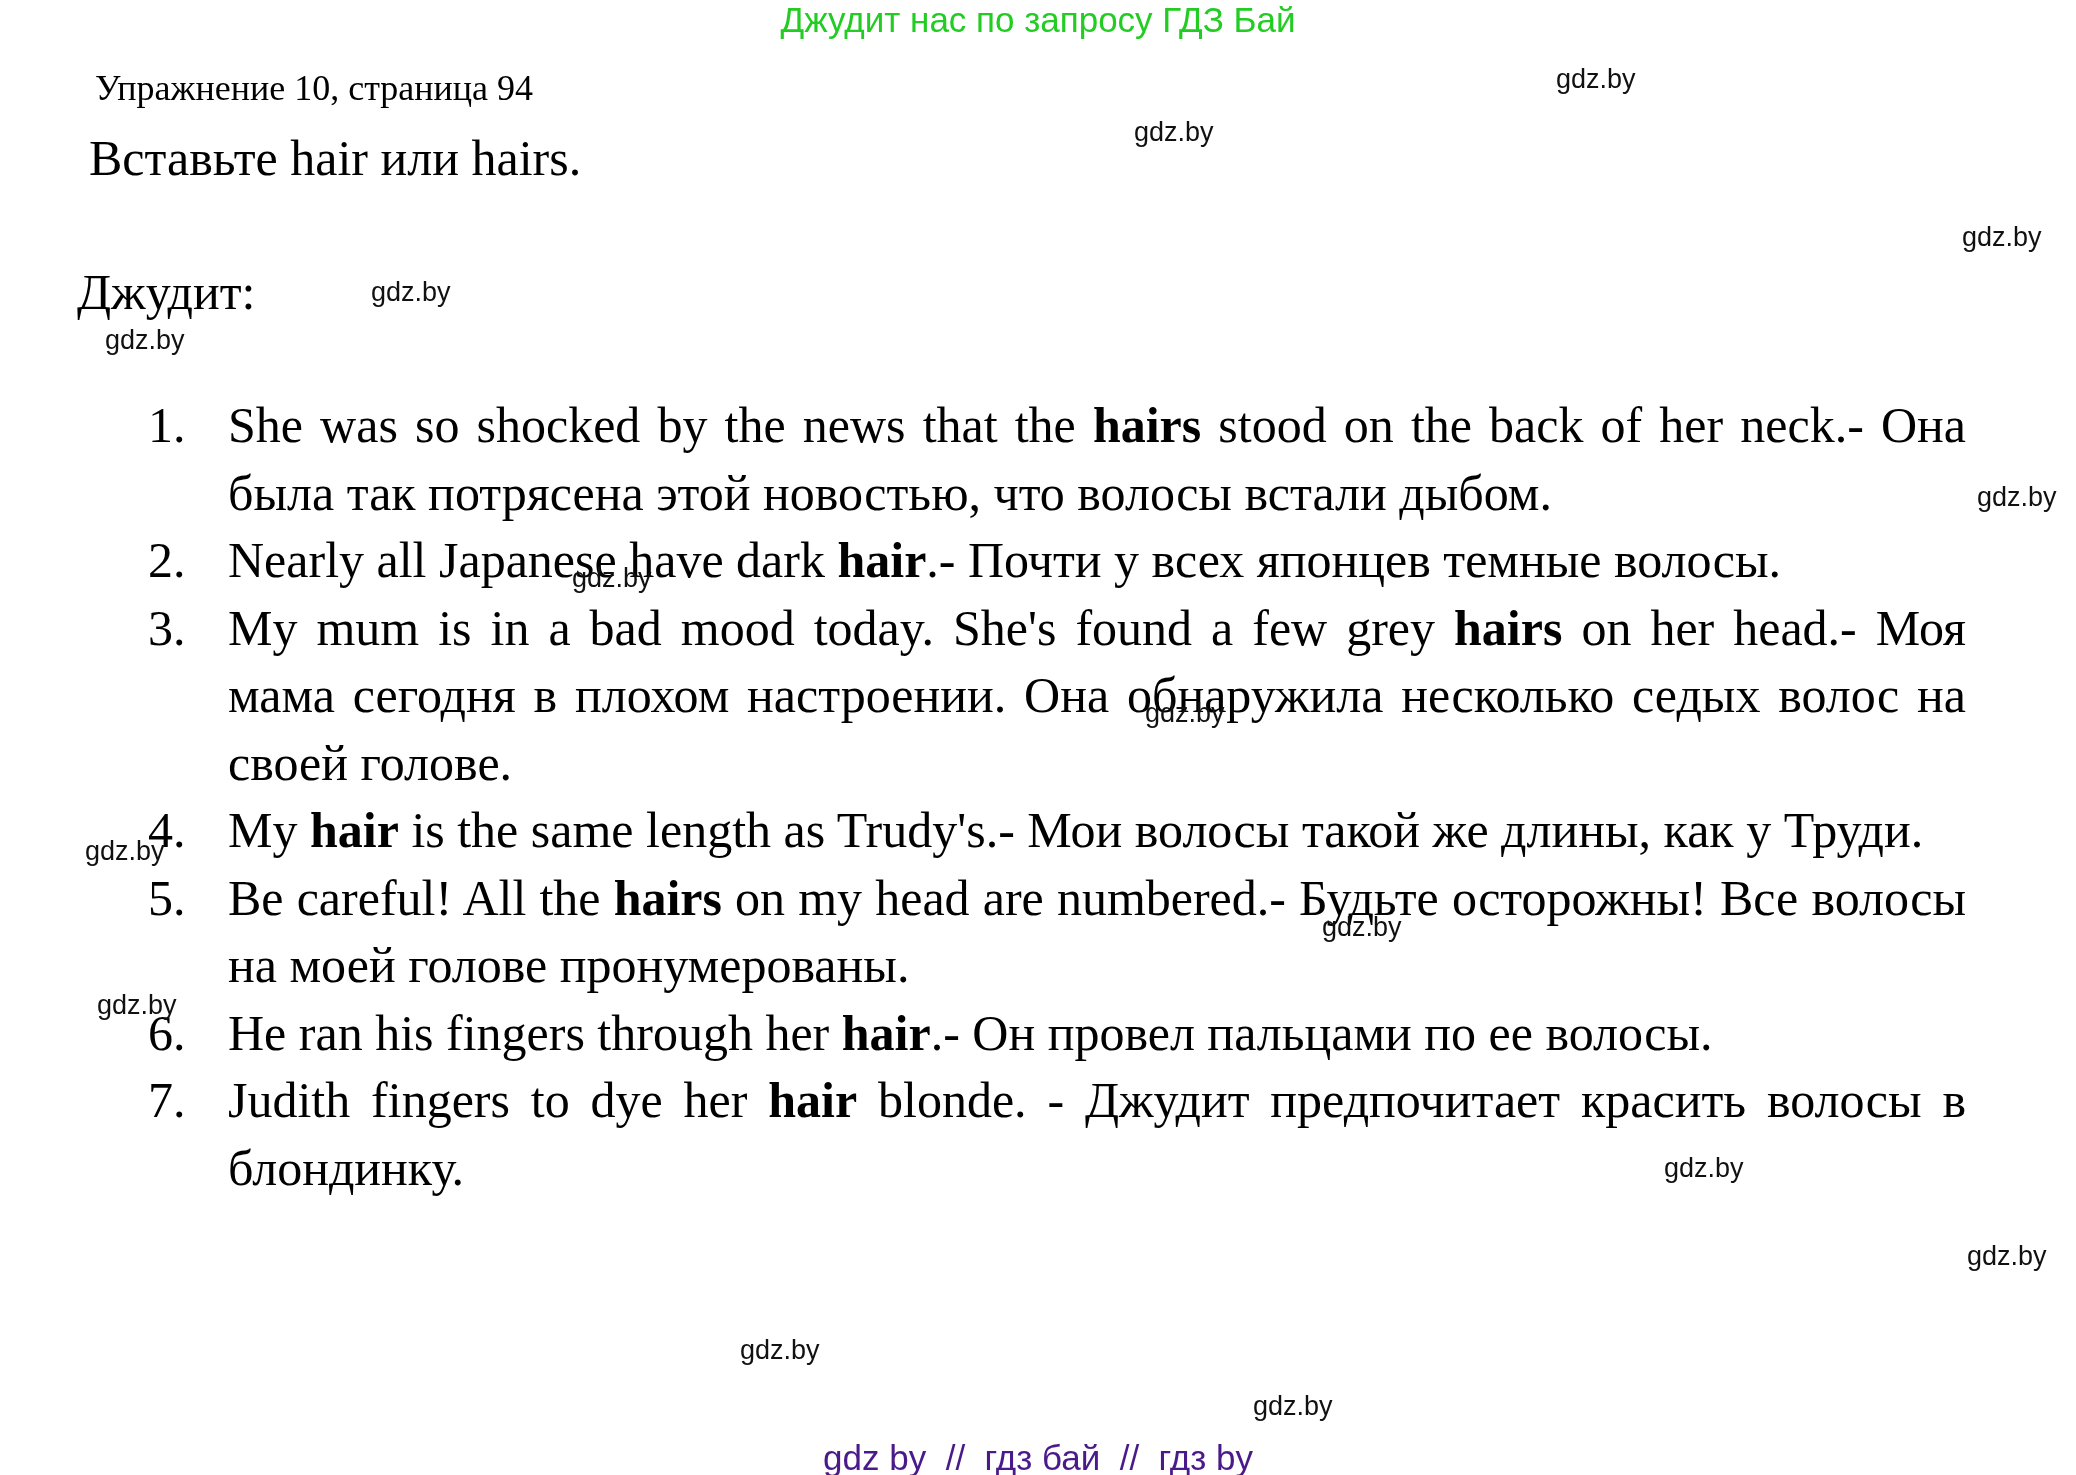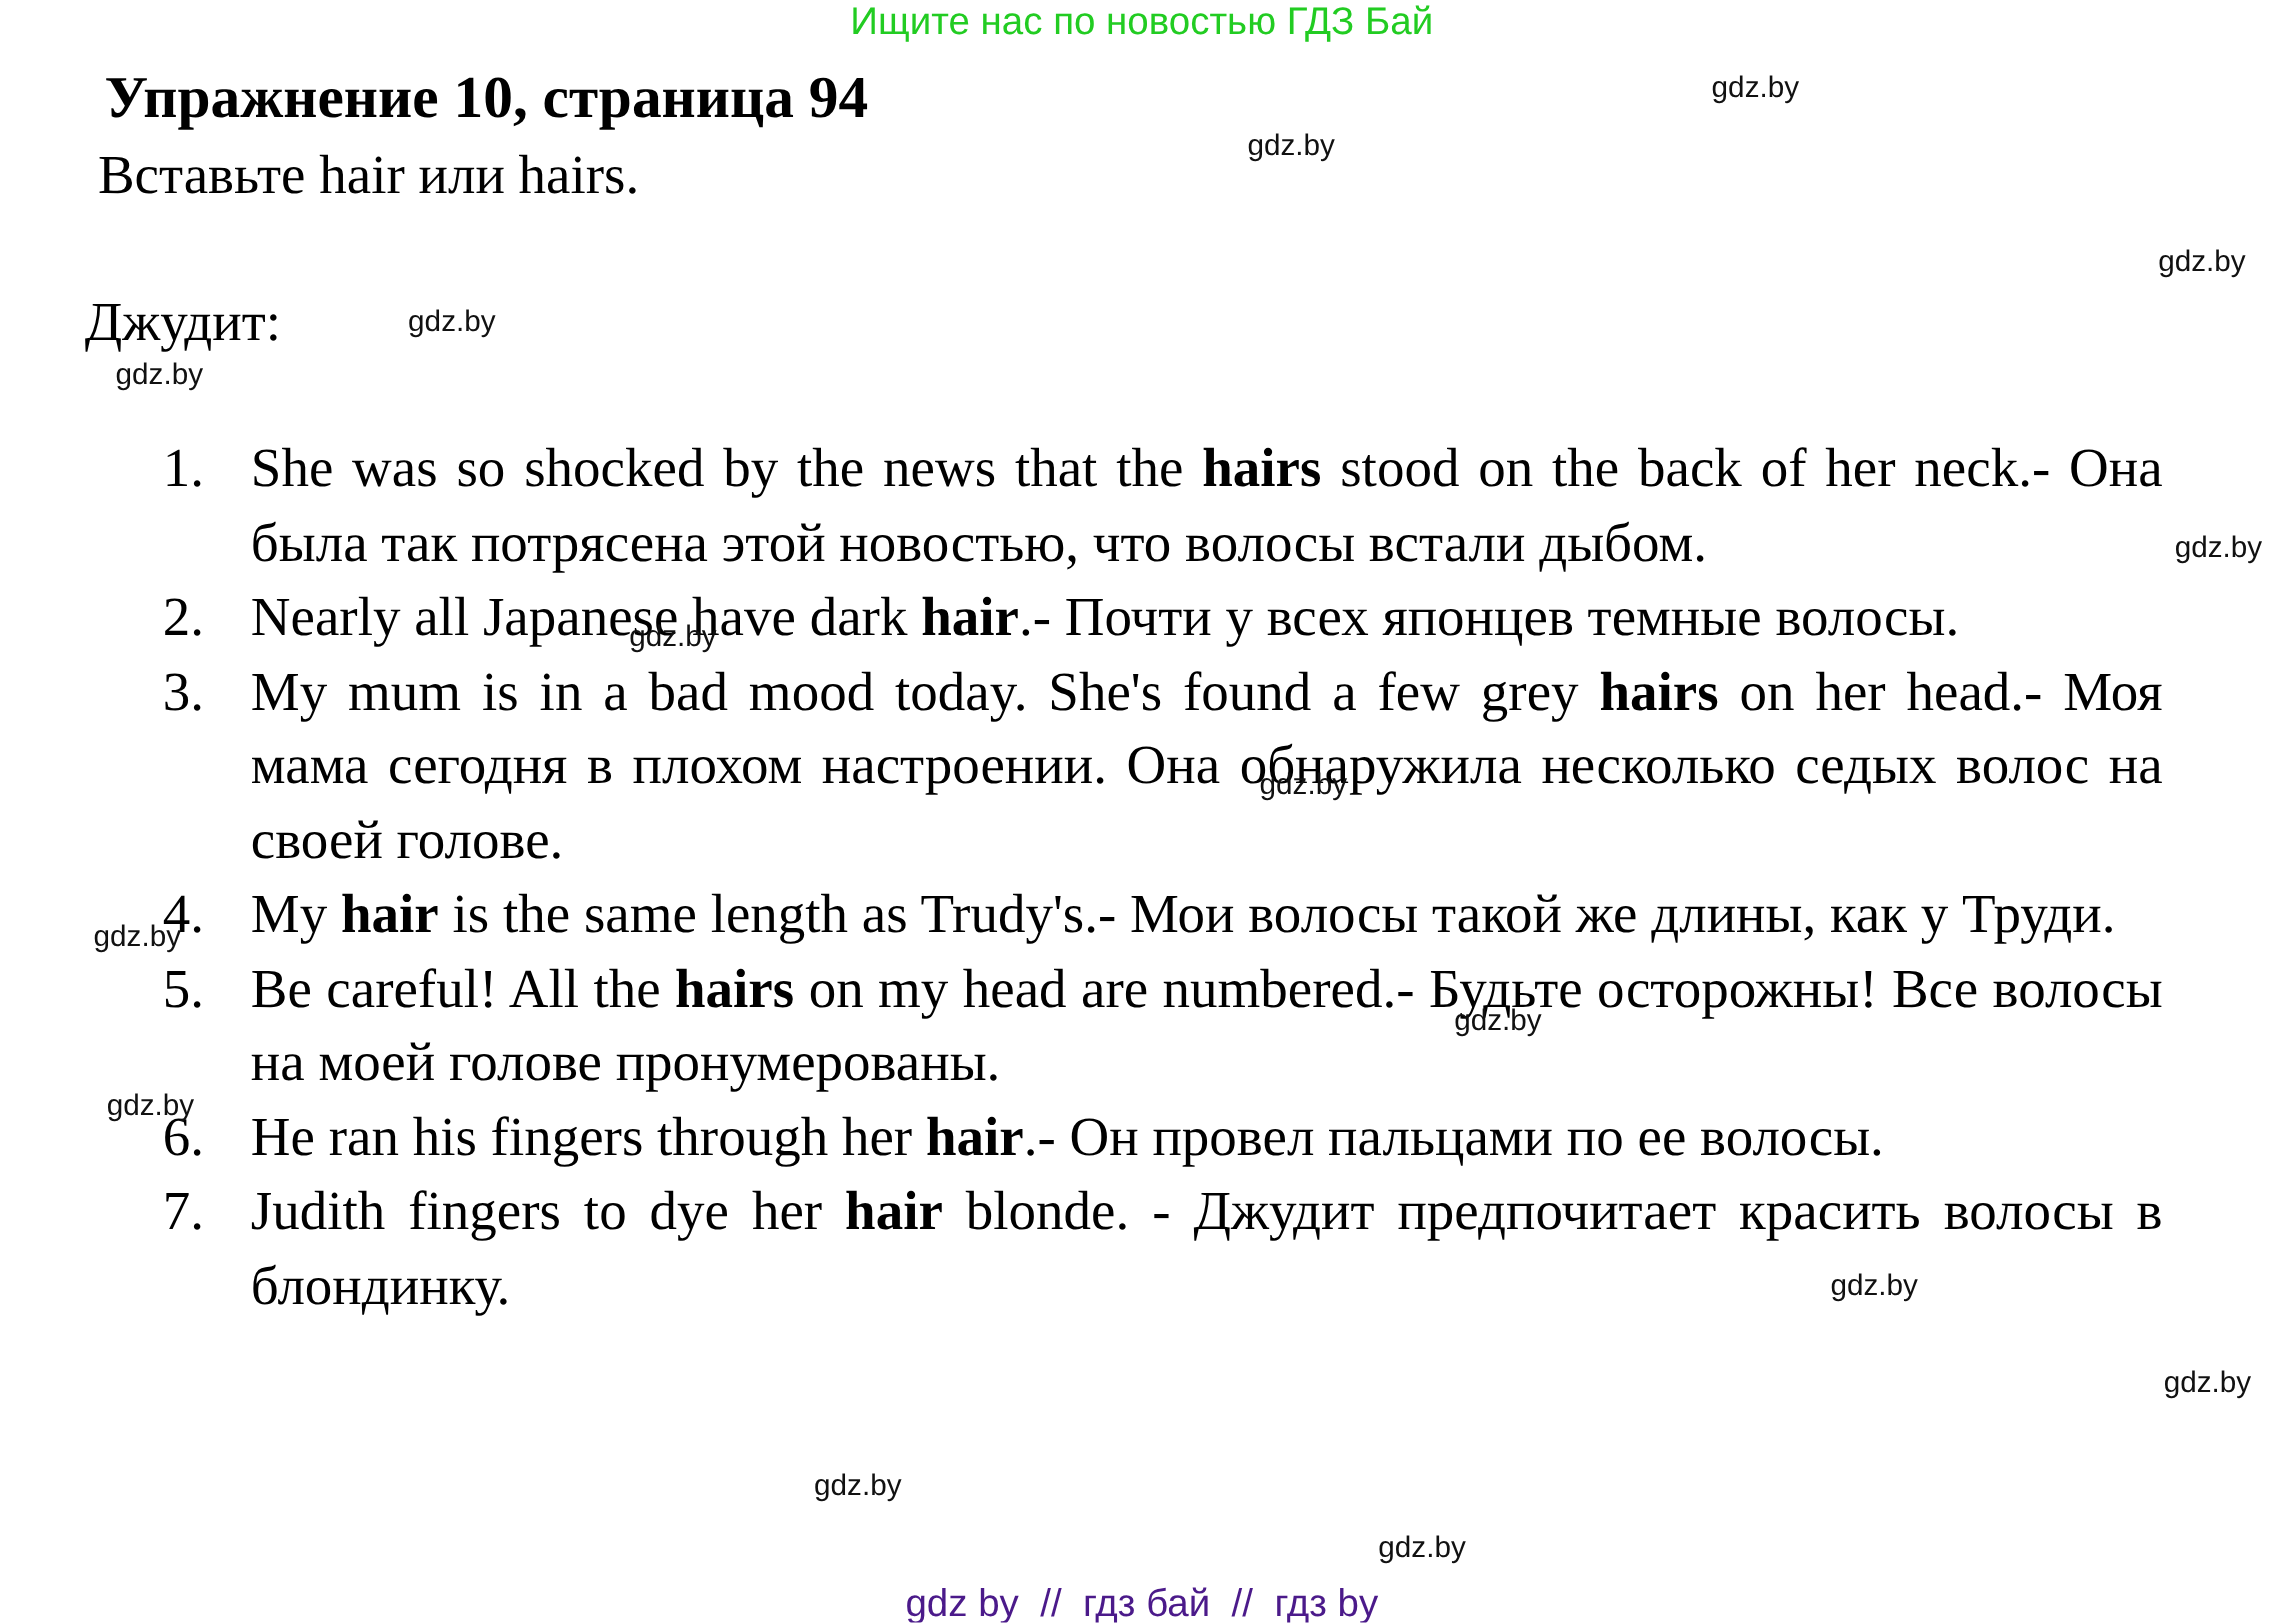--- a/index.html
+++ b/index.html
@@ -1,33 +1,33 @@
 <!DOCTYPE html>
 <html><head>
 <meta charset="utf-8">
 <style>
   html, body { margin: 0; padding: 0; background: #ffffff; }
   body { width: 2076px; height: 1475px; position: relative; overflow: hidden; }
   .serif { font-family: "Liberation Serif", "DejaVu Serif", serif; color: #000; }
   .sans { font-family: "Liberation Sans", "DejaVu Sans", sans-serif; }
   .banner { position: absolute; top: 0; left: 0; width: 2076px; text-align: center; font-size: 35px; color: #22cc22; line-height: 40px; }
-  .title { position: absolute; left: 95px; top: 58px; font-size: 54px; font-weight: bold; line-height: 60px; white-space: nowrap; }
+  .title { position: absolute; left: 95px; top: 58px; font-size: 36px; font-weight: normal; line-height: 60px; white-space: nowrap; }
   .subtitle { position: absolute; left: 77px; top: 128px; font-size: 50px; line-height: 60px; white-space: nowrap; margin-left: 12px; }
   .answer-label { position: absolute; left: 77px; top: 262px; font-size: 50px; line-height: 60px; }
   .wm { position: absolute; font-size: 27px; color: #111; line-height: 30px; white-space: nowrap; }
   .list { position: absolute; left: 0; top: 392px; width: 2076px; }
   .item { position: relative; margin-left: 228px; width: 1738px; font-size: 50px; line-height: 67.5px; text-align: justify; text-align-last: left; }
   .num { position: absolute; left: -80px; width: 48px; text-align: right; top: 0; }
   .item b { font-weight: bold; }
   .footer { position: absolute; left: 0; top: 1438px; width: 2076px; text-align: center; font-size: 35px; color: #4b1a8a; line-height: 40px; white-space: pre; }
 </style>
 </head>
 <body>
 
-<div class="banner sans">Ищите нас по новостью ГДЗ Бай</div>
+<div class="banner sans">Джудит нас по запросу ГДЗ Бай</div>
 
 <div class="title serif">Упражнение 10, страница 94</div>
 <div class="subtitle serif">Вставьте hair или hairs.</div>
 <div class="answer-label serif">Джудит:</div>
 
 <div class="list serif">
   <div class="item">
     <span class="num">1.</span>
     <span>She was so shocked by the news that the </span><b>hairs</b><span> stood on the back of her neck.- Она была так потрясена этой новостью, что волосы встали дыбом.</span>
   </div>

